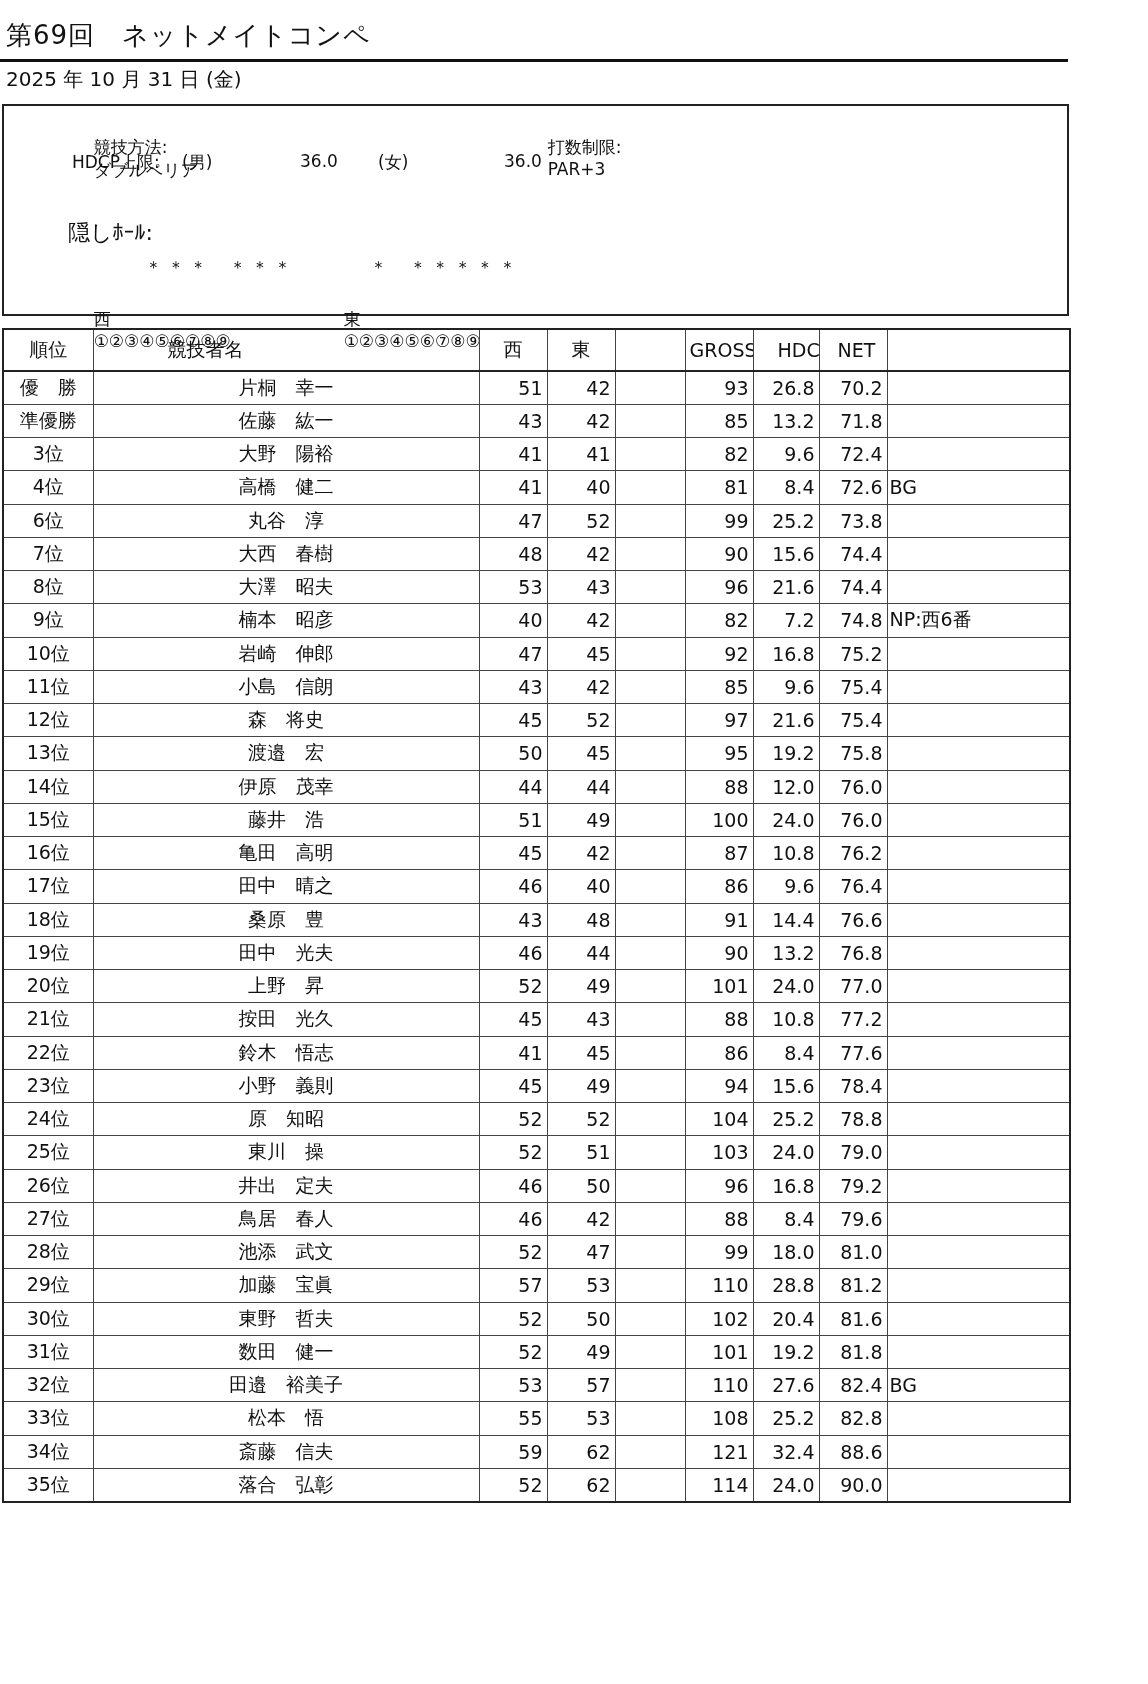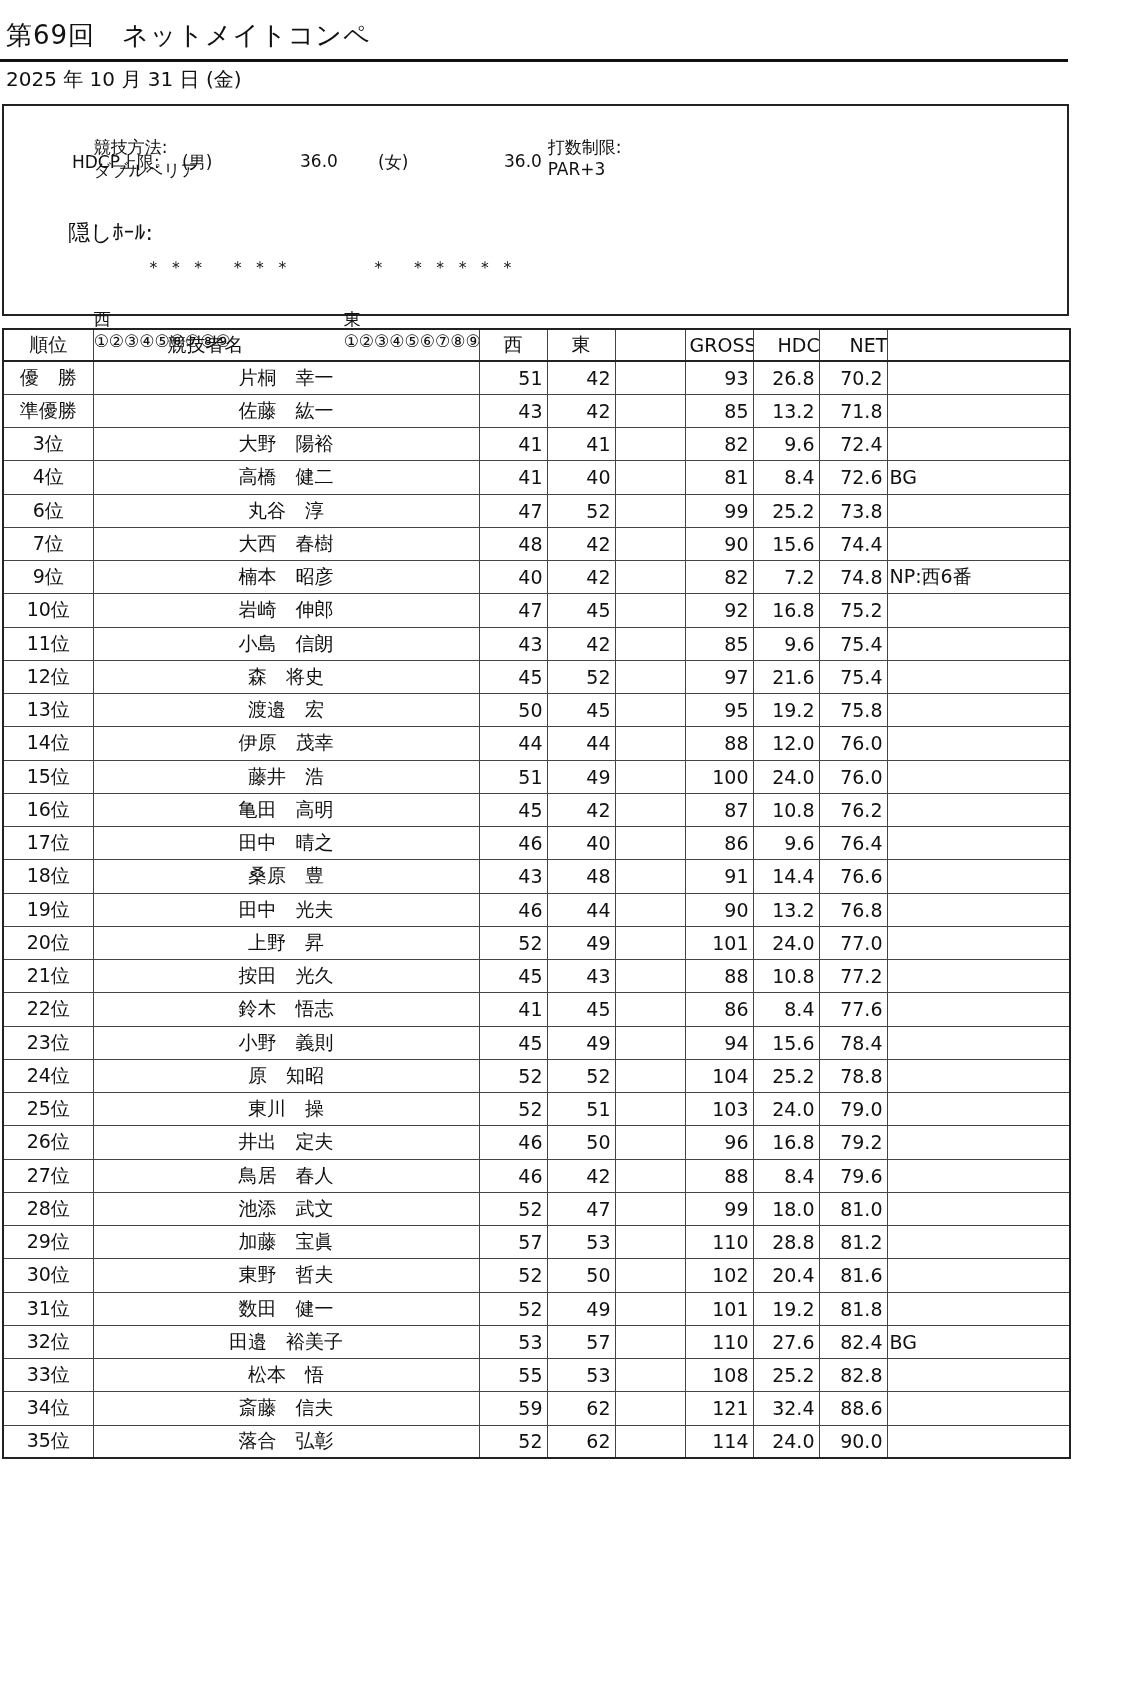--- a/index.html
+++ b/index.html
@@ -11,31 +11,31 @@
   .date { position: absolute; left: 6px; top: 66px; font-size: 20px; white-space: pre; }
 
   .info-box { position: absolute; left: 2px; top: 104px; width: 1067px; height: 212px; border: 2px solid #222; }
   .info-row { position: absolute; font-size: 17px; white-space: pre; }
   .info-label { display: inline-block; }
   .info-value { display: inline-block; }
   .small { font-size: 15px; }
 
   .results { position: absolute; left: 2px; top: 328px; width: 1067px; border-collapse: collapse; border: 2px solid #222; table-layout: fixed; }
   .results th, .results td { border: 1px solid #444; height: 33.25px; font-size: 19px; font-weight: normal; padding: 0 4px; white-space: pre; overflow: hidden; }
-  .results thead th { height: 32px; border-bottom: 2px solid #222; }
+  .results thead th { height: 42px; border-bottom: 2px solid #222; }
   .results td.rank { text-align: center; }
   .results td.name { text-align: center; }
   .results td.num { text-align: right; }
   .results td.note { text-align: left; padding-left: 2px; margin-left: 43px; }
   .results th.h-left { text-align: center; }
   .results th.h-name { text-align: left; padding-left: 74px; }
   .results th.h-num { text-align: center; }
   .results th.h-gross { text-align: right; }
   .results th.h-hdcp { text-align: left; padding-left: 24px; }
-  .results th.h-net { text-align: left; padding-left: 30px; }
+  .results th.h-net { text-align: left; padding-left: 18px; }
 </style>
 </head>
 <body>
 
 <div class="title">第69回　ネットメイトコンペ</div>
 <div class="title-rule"></div>
 <div class="date">2025 年 10 月 31 日 (金)</div>
 
 <div class="info-box">
   <div class="info-row" style="left:68px; top:10px;">
@@ -155,20 +155,31 @@
         <td class="name">大西　春樹</td>
         <td class="num">48</td>
         <td class="num">42</td>
         <td class="num"></td>
         <td class="num">90</td>
         <td class="num">15.6</td>
         <td class="num">74.4</td>
         <td class="note"></td>
       </tr>
       <tr>
+        <td class="rank">8位</td>
+        <td class="name">大澤　昭夫</td>
+        <td class="num">53</td>
+        <td class="num">43</td>
+        <td class="num"></td>
+        <td class="num">96</td>
+        <td class="num">21.6</td>
+        <td class="num">74.4</td>
+        <td class="note"></td>
+      </tr>
+      <tr>
         <td class="rank">9位</td>
         <td class="name">楠本　昭彦</td>
         <td class="num">40</td>
         <td class="num">42</td>
         <td class="num"></td>
         <td class="num">82</td>
         <td class="num">7.2</td>
         <td class="num">74.8</td>
         <td class="note">NP:西6番</td>
       </tr>

